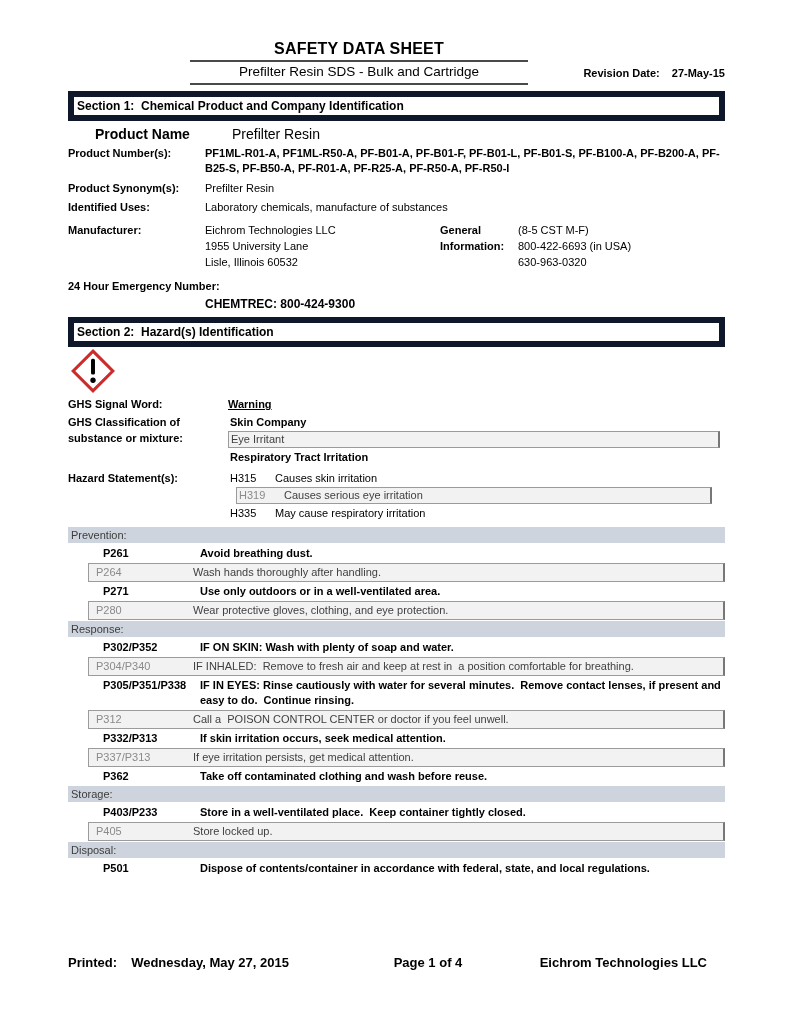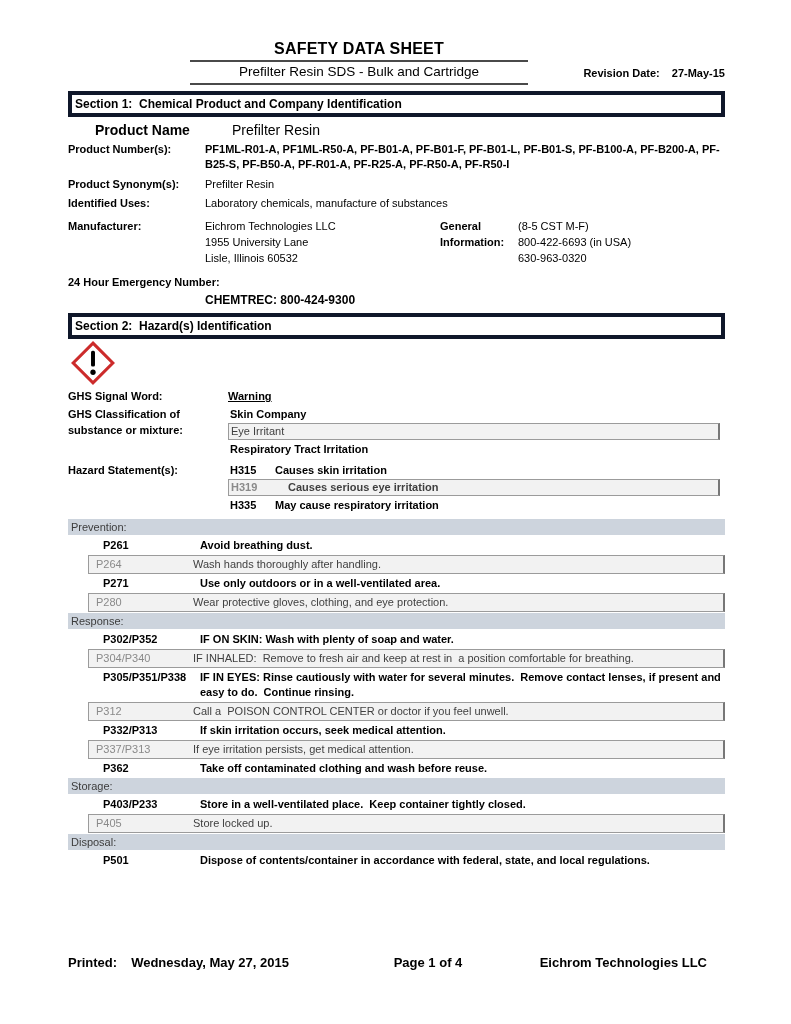--- a/index.html
+++ b/index.html
@@ -15,21 +15,21 @@
   .header{position:relative;margin-top:40px;height:46px;}
   .title-block{position:absolute;left:122px;width:338px;text-align:center;}
   .doc-title{font-size:16px;font-weight:bold;letter-spacing:.2px;line-height:18px;}
   .hr-rule{border-bottom:2px solid #4a4a4a;margin-top:2px;}
   .doc-subtitle{font-size:13.5px;line-height:16px;padding:2px 0 1px;}
   .revision{position:absolute;right:0;top:27px;font-size:11px;font-weight:bold;}
   .revision .val{margin-left:12px;}
 
   
   .section-box{
-    border:4px solid #0f172a;box-shadow:0 0 0 1px #fff inset;
+    border:6px solid #0f172a;box-shadow:0 0 0 1px #fff inset;
     font-size:12px;font-weight:bold;padding:2px 4px 2px 3px;line-height:14px;
     margin-top:5px;
   }
 
   
   .field-row{display:flex;font-size:11px;line-height:15px;margin-top:3px;}
   .field-label{width:137px;flex-shrink:0;font-weight:bold;}
   .field-value{flex:1;}
   .pn-row{margin-top:5px;padding-left:27px;}
   .pn-row .field-label{font-weight:bold;font-size:14px;line-height:17px;width:137px;}
@@ -52,26 +52,26 @@
   .class-label{width:160px;flex-shrink:0;font-weight:bold;line-height:16px;}
   .class-vals{flex:1;margin-right:5px;}
   .class-row{line-height:16px;padding-left:2px;font-weight:bold;}
   .class-row.shaded{
     background:#f2f2f2;border:1px solid #9b9b9b;border-right:2px solid #777;
     font-weight:normal;color:#3f3f3f;line-height:15px;margin:1px 0;
   }
   .haz-block{display:flex;font-size:11px;margin-top:5px;}
   .haz-label{width:160px;flex-shrink:0;font-weight:bold;line-height:16px;}
   .haz-vals{flex:1;margin-right:5px;}
-  .haz-row{display:flex;line-height:16px;font-weight:bold;}
+  .haz-row{display:flex;line-height:16px;font-weight:normal;}
   .haz-code{width:45px;flex-shrink:0;padding-left:2px;}
   .haz-text{flex:1;}
   .haz-row.shaded{
     background:#f2f2f2;border:1px solid #9b9b9b;border-right:2px solid #777;
-    font-weight:bold;margin:1px 0;line-height:15px;gap:12px;
+    font-weight:normal;margin:1px 8px;line-height:15px;
   }
   .haz-row.shaded .haz-code{color:#8a8a8a;}
   .haz-row.shaded .haz-text{color:#3f3f3f;}
 
   
   .prec-table{margin-top:6px;font-size:11px;}
   .band{
     background:#cdd4dd;color:#3c3c3c;line-height:16px;padding-left:3px;
     margin-top:1px;margin-bottom:2px;
   }

